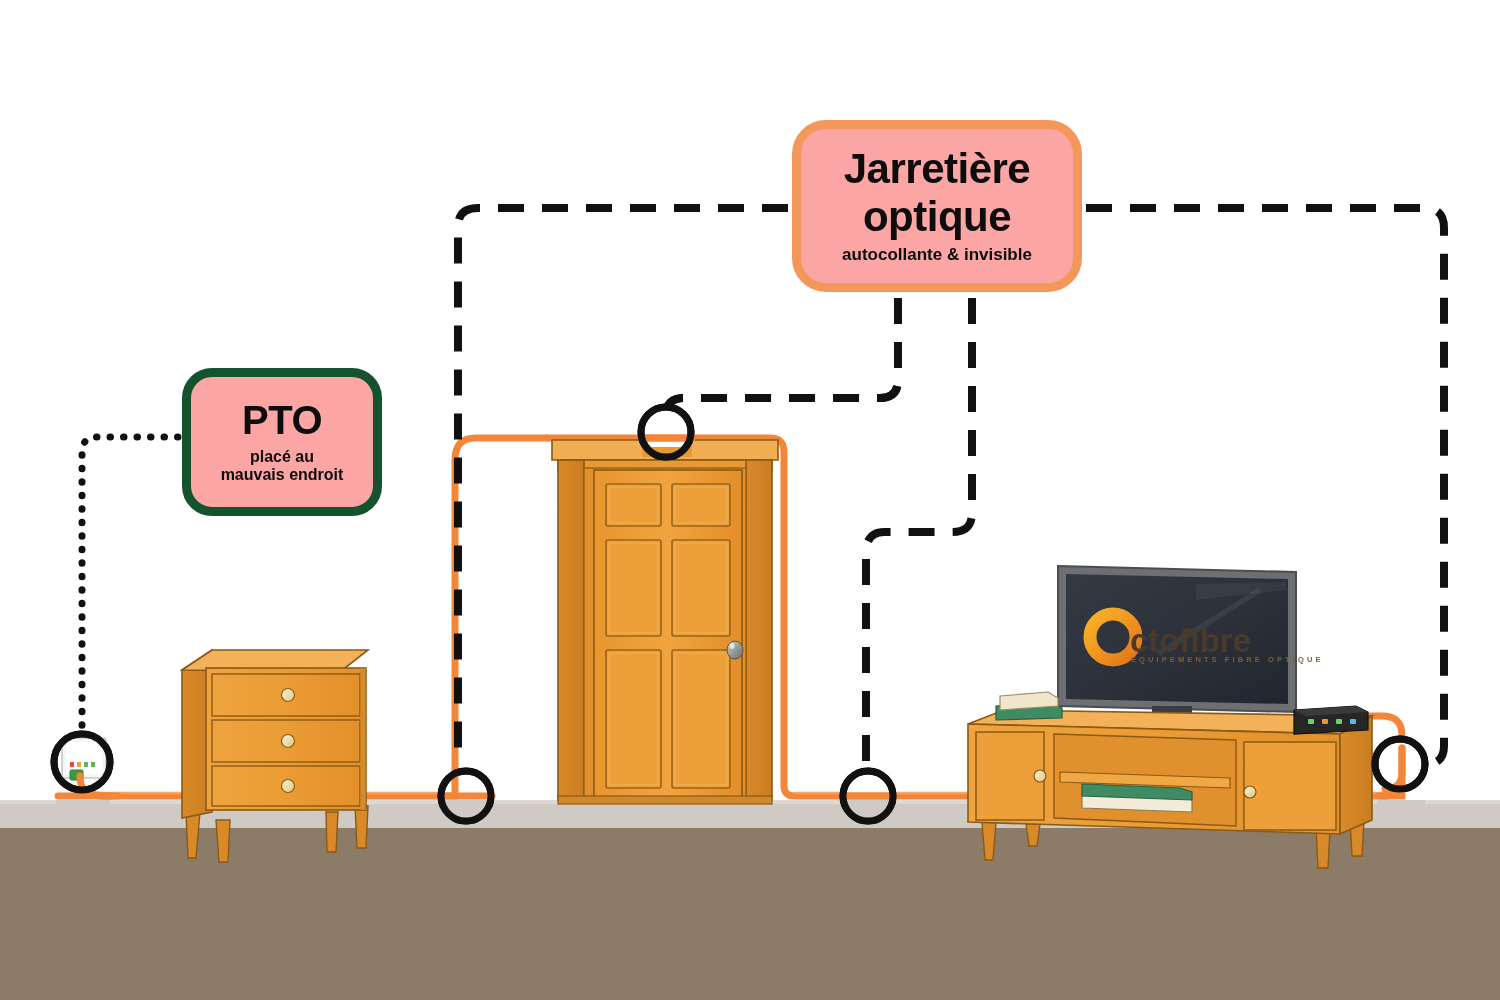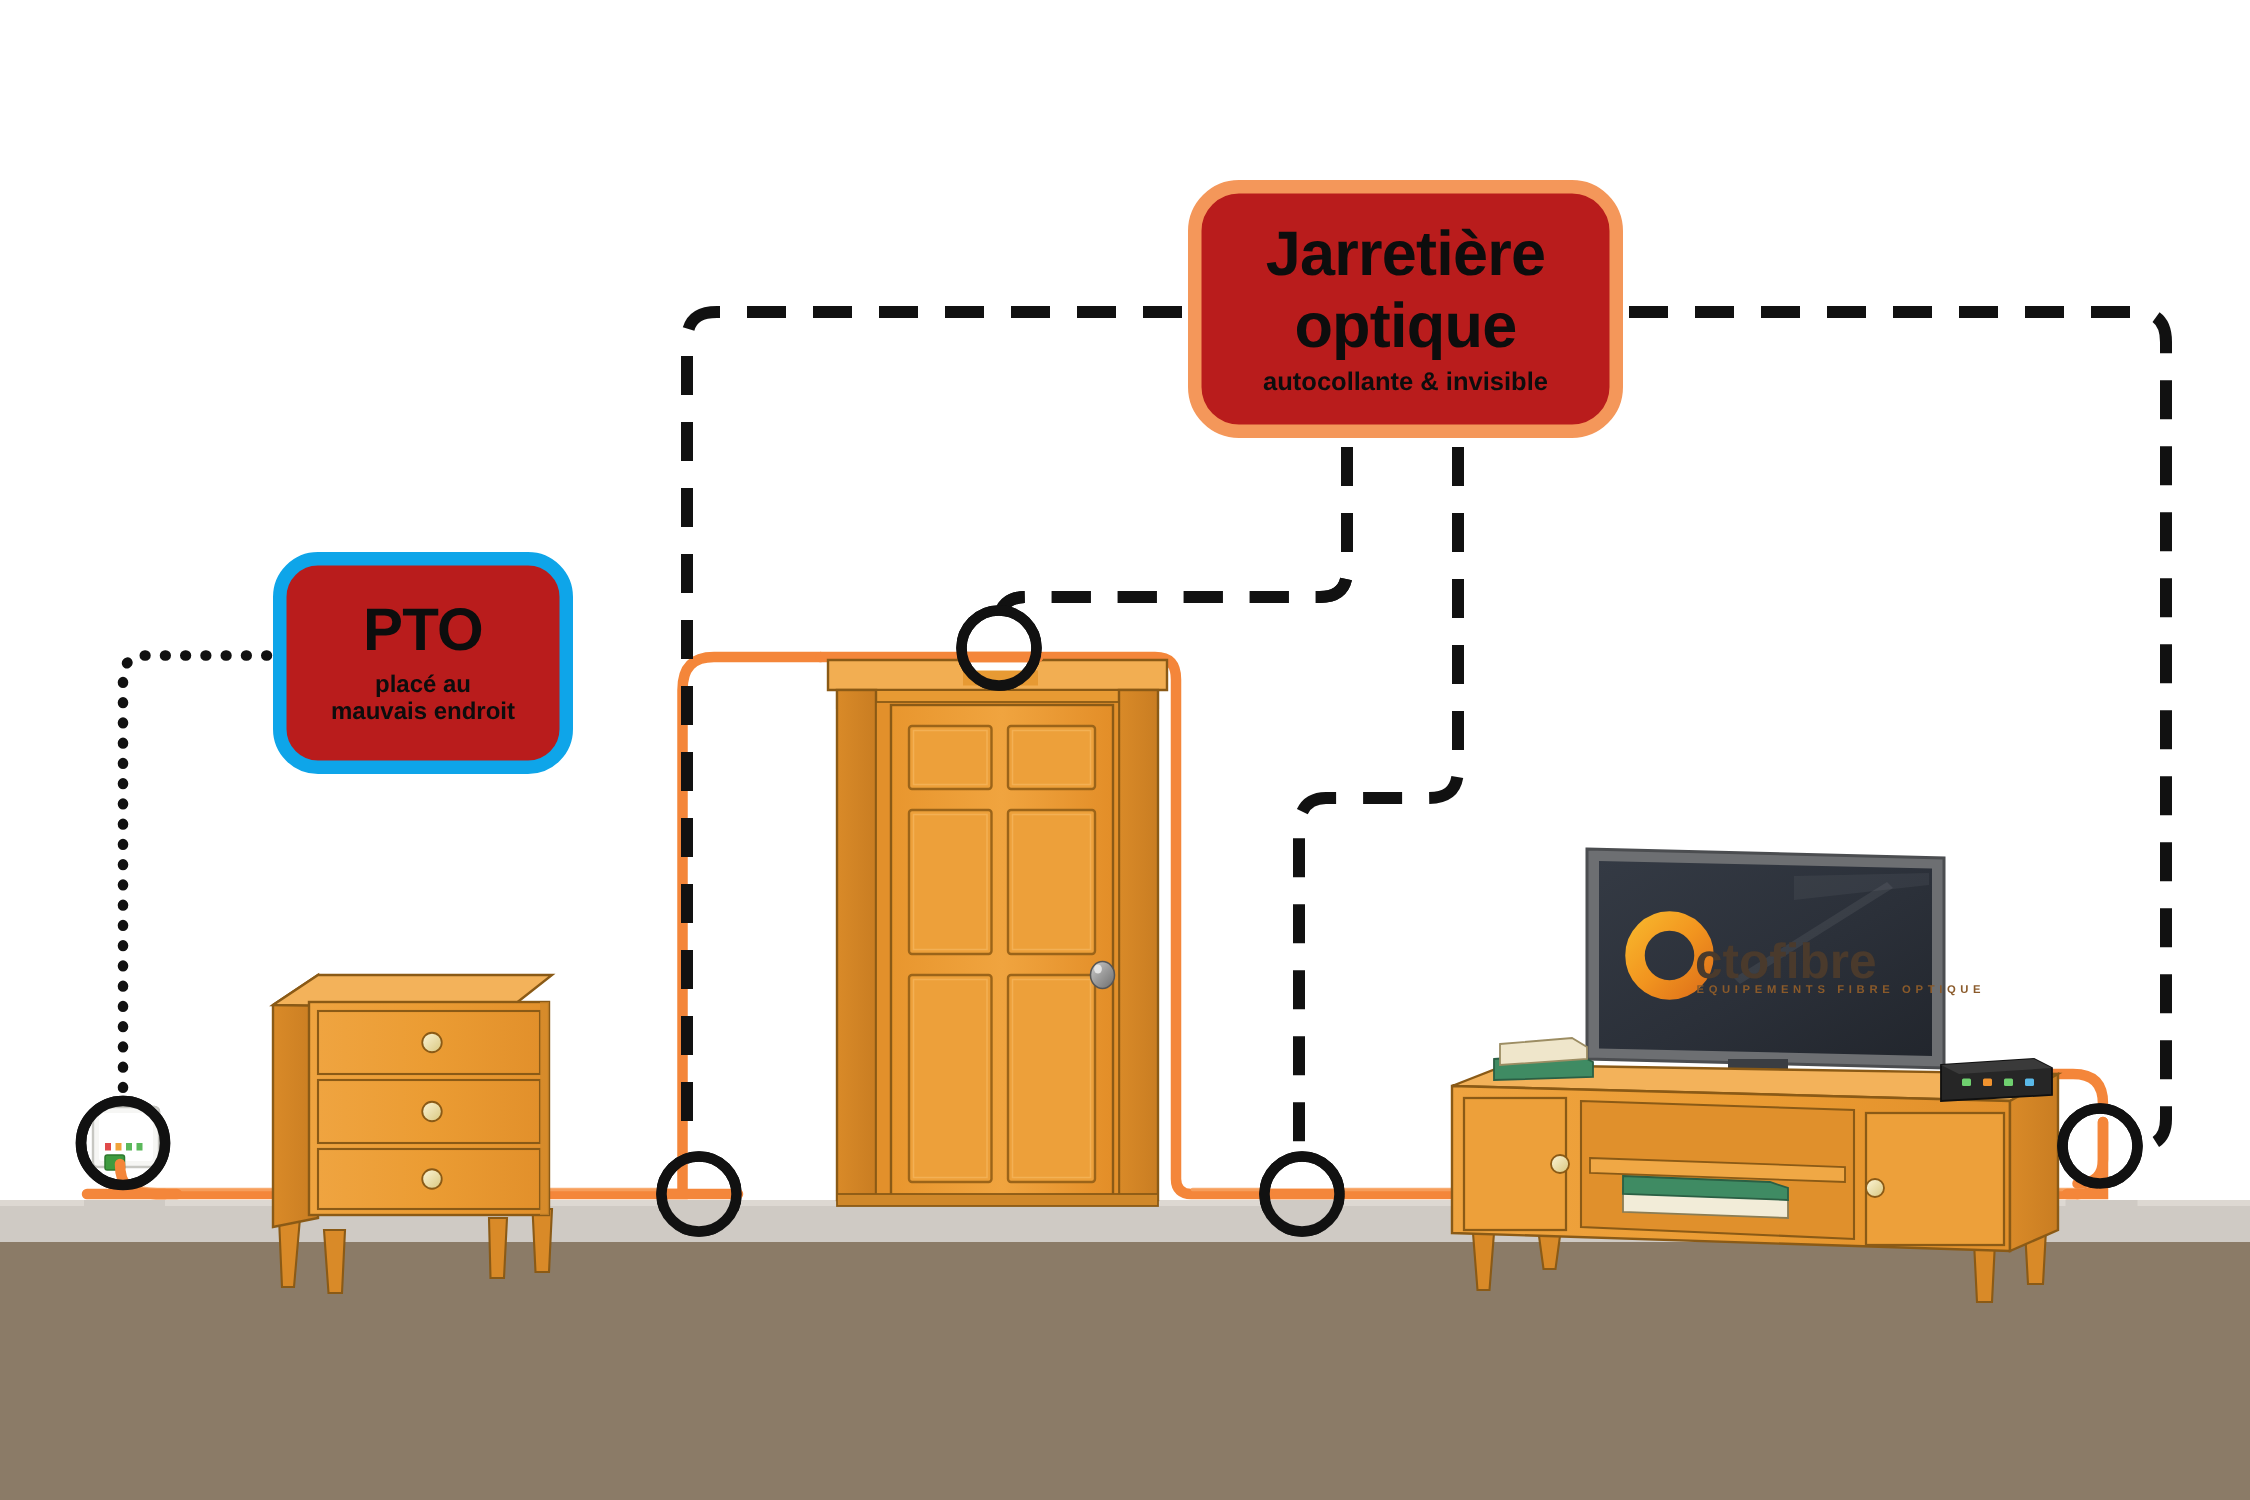--- a/index.html
+++ b/index.html
@@ -8,21 +8,21 @@
     background:#ffffff;
     font-family:"Liberation Sans", sans-serif;
     overflow:hidden;
   }
   #scene{position:relative;width:1500px;height:1000px;overflow:hidden;background:#fff;}
   #art{position:absolute;left:0;top:0;width:1500px;height:1000px;}
 
   
   .callout{
     position:absolute;
-    background:#b91c1c;
+    background:#fca5a5;
     display:flex;
     flex-direction:column;
     align-items:center;
     justify-content:center;
     text-align:center;
     box-sizing:border-box;
     z-index:40;
   }
   .callout .title{
     font-weight:800;
@@ -30,21 +30,21 @@
     color:#0d0d0d;
     line-height:1.02;
   }
   .callout .sub{
     font-weight:800;
     color:#0d0d0d;
     line-height:1.12;
   }
   #callout-pto{
     left:182px;top:368px;width:200px;height:148px;
-    border:9px solid #0ea5e9;border-radius:30px;
+    border:9px solid #14532d;border-radius:30px;
   }
   #callout-pto .title{font-size:40px;margin-bottom:8px;}
   #callout-pto .sub{font-size:16px;}
   #callout-jarretiere{
     left:792px;top:120px;width:290px;height:172px;
     border:9px solid #F4975A;border-radius:34px;
   }
   #callout-jarretiere .title{font-size:42px;margin-bottom:6px;}
   #callout-jarretiere .sub{font-size:17px;}
 </style>

